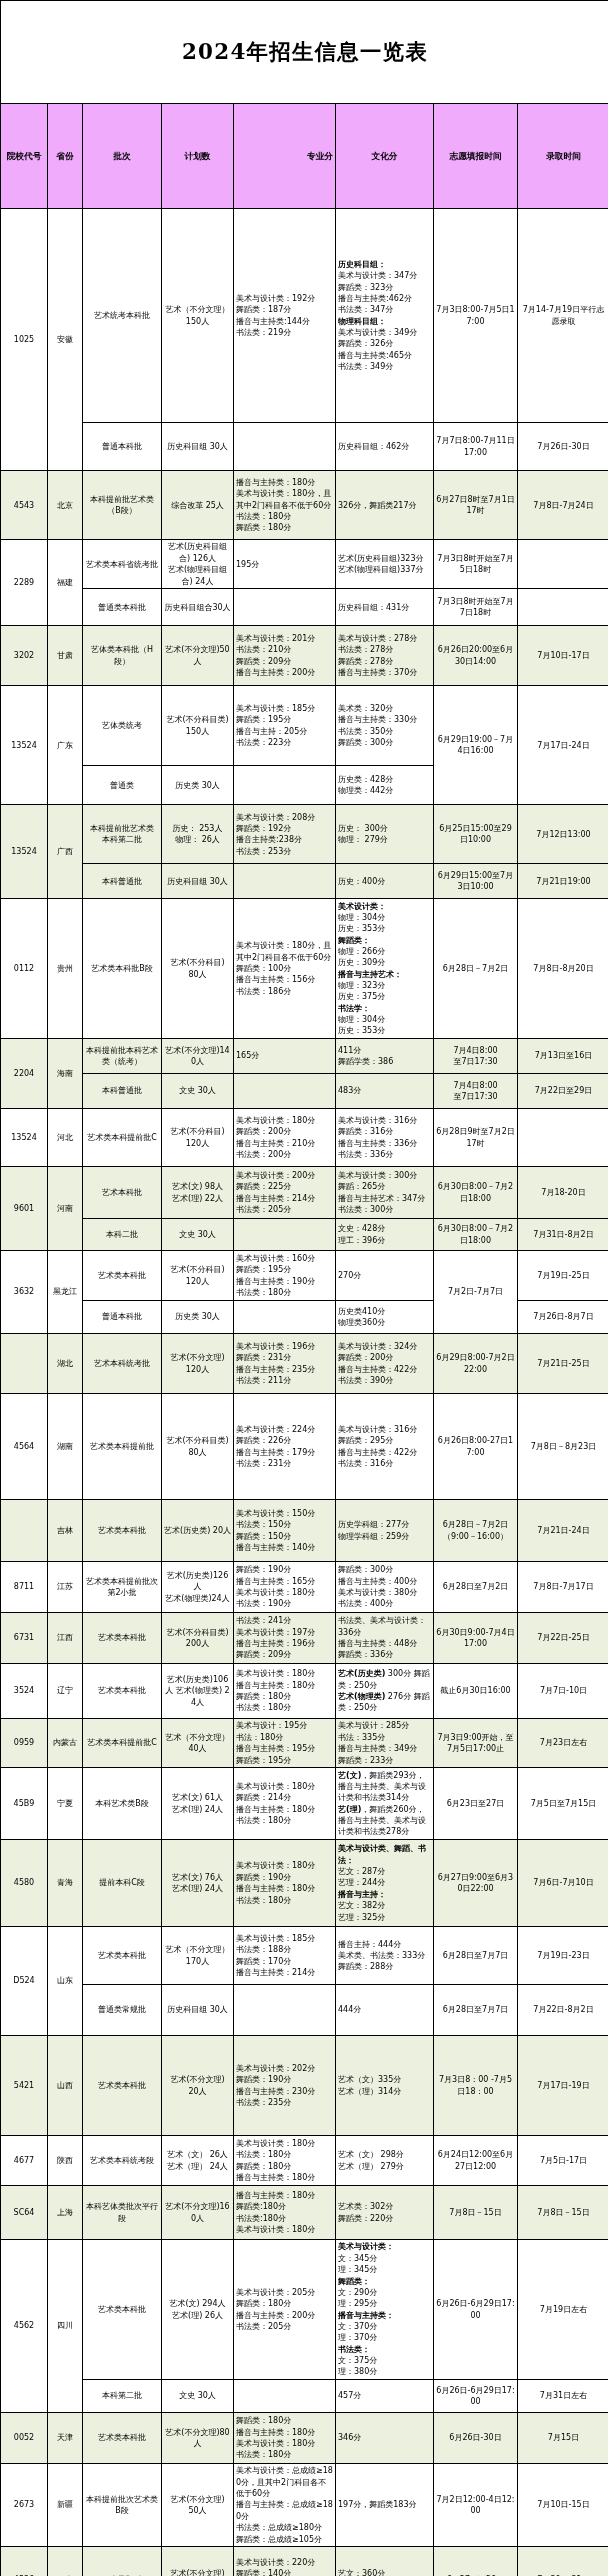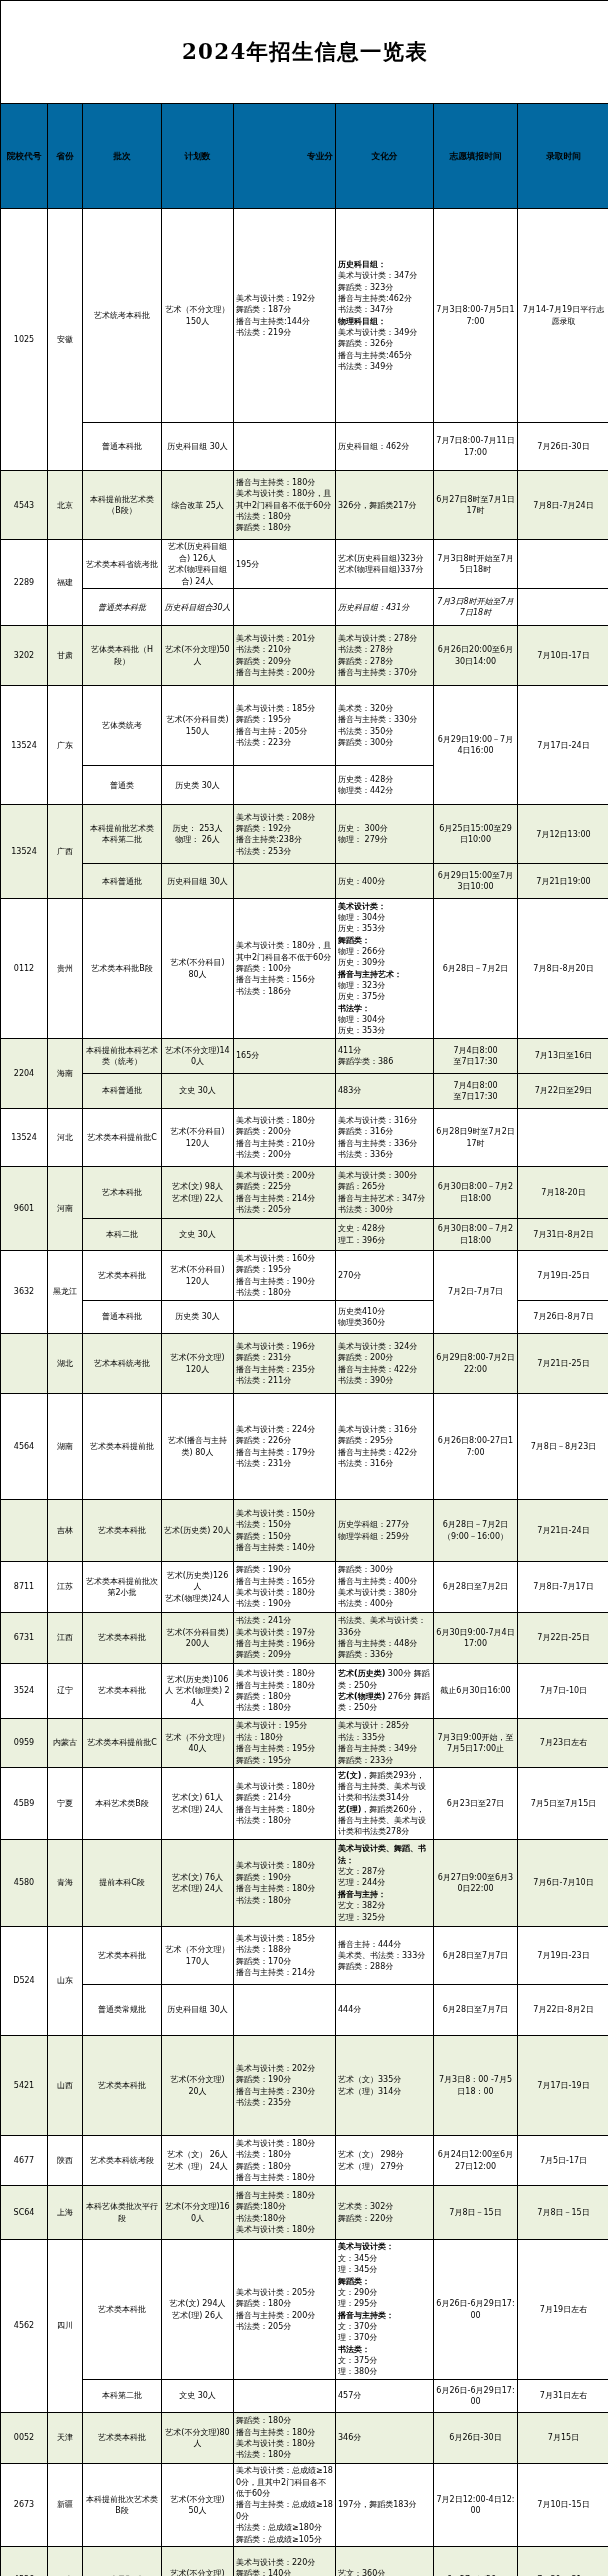--- a/index.html
+++ b/index.html
@@ -4,21 +4,21 @@
 <style>
   html,body{margin:0;padding:0;background:#ffffff;}
   body{font-family:"DejaVu Sans",sans-serif;color:#000;}
   table{border-collapse:collapse;width:609px;table-layout:fixed;border:1.3px solid #000;}
   col.c0{width:47px}col.c1{width:35px}col.c2{width:79px}col.c3{width:72px}
   col.c4{width:102px}col.c5{width:98px}col.c6{width:84px}col.c7{width:92px}
   th,td{border:0.7px solid #000;font-size:8px;line-height:1.42;padding:1.3px 2px;
         text-align:center;vertical-align:middle;word-break:break-all;}
   .title-row th{height:99px;font-size:21.4px;font-weight:bold;background:#fff;
         border-bottom:1.3px solid #000;font-family:"DejaVu Serif","DejaVu Sans",serif;letter-spacing:1.3px;}
-  .head-row th{background:#0369a1;height:102px;font-size:8.7px;font-weight:bold;border-bottom:1.3px solid #000;}
+  .head-row th{background:#f0abfc;height:102px;font-size:8.7px;font-weight:bold;border-bottom:1.3px solid #000;}
   .head-row th.tl{text-align:right;}
   td.tl{text-align:left;}
   tr.group-start td{border-top:1.3px solid #000;}
   tr.shade td{background:#ebf1de;}
 </style>
 </head>
 <body>
 
 <table>
   <colgroup>
@@ -78,21 +78,21 @@
       <tr class="group-start" style="height: 48px;">
         <td rowspan="2">2289</td>
         <td rowspan="2">福建</td>
         <td>艺术类本科省统考批</td>
         <td>艺术(历史科目组合) 126人<br>艺术(物理科目组合) 24人</td>
         <td class="tl">195分</td>
         <td class="tl">艺术(历史科目组)323分<br>艺术(物理科目组)337分</td>
         <td>7月3日8时开始至7月5日18时</td>
         <td></td>
       </tr>
-      <tr style="height: 37px; font-style: italic;">
+      <tr style="height: 37px;">
         <td>普通类本科批</td>
         <td>历史科目组合30人</td>
         <td class="tl"></td>
         <td class="tl">历史科目组：431分</td>
         <td>7月3日8时开始至7月7日18时</td>
         <td></td>
       </tr>
       <tr class="group-start shade" style="height: 60px;">
         <td>3202</td>
         <td>甘肃</td>
@@ -217,21 +217,21 @@
         <td>艺术(不分文理)<br>120人</td>
         <td class="tl">美术与设计类：196分<br>舞蹈类：231分<br>播音与主持类：235分<br>书法类：211分</td>
         <td class="tl">美术与设计类：324分<br>舞蹈类：200分<br>播音与主持类：422分<br>书法类：390分</td>
         <td>6月29日8:00-7月2日22:00</td>
         <td>7月21日-25日</td>
       </tr>
       <tr class="group-start" style="height: 106px;">
         <td>4564</td>
         <td>湖南</td>
         <td>艺术类本科提前批</td>
-        <td>艺术(播音与主持类) 80人</td>
+        <td>艺术(不分科目类) 80人</td>
         <td class="tl">美术与设计类：224分<br>舞蹈类：226分<br>播音与主持类：179分<br>书法类：231分</td>
         <td class="tl">美术与设计类：316分<br>舞蹈类：295分<br>播音与主持类：422分<br>书法类：316分</td>
         <td>6月26日8:00-27日17:00</td>
         <td>7月8日－8月23日</td>
       </tr>
       <tr class="group-start shade" style="height: 62px;">
         <td></td>
         <td>吉林</td>
         <td>艺术类本科批</td>
         <td>艺术(历史类) 20人</td>

